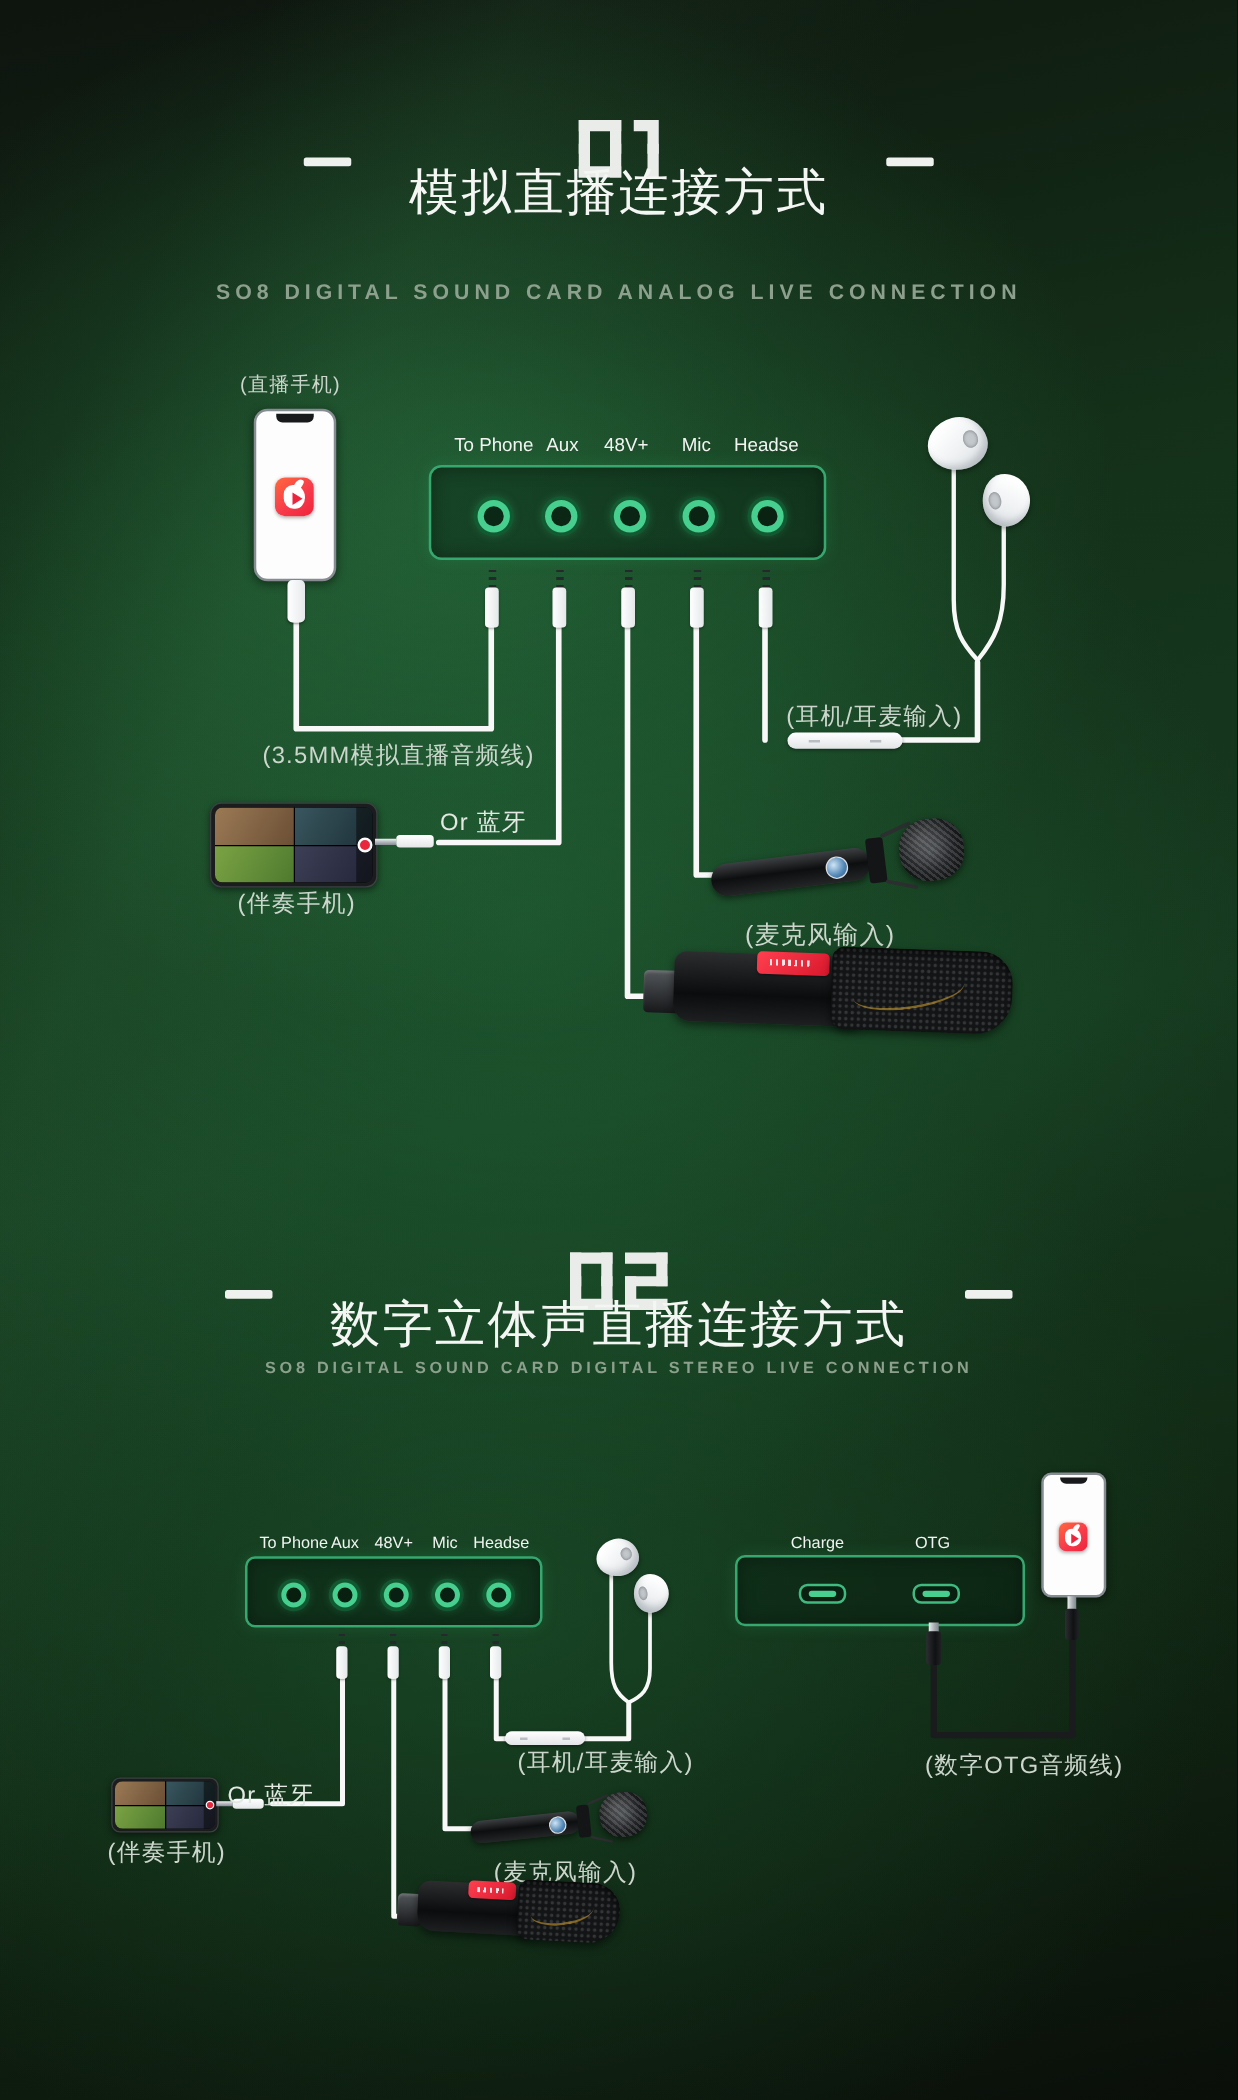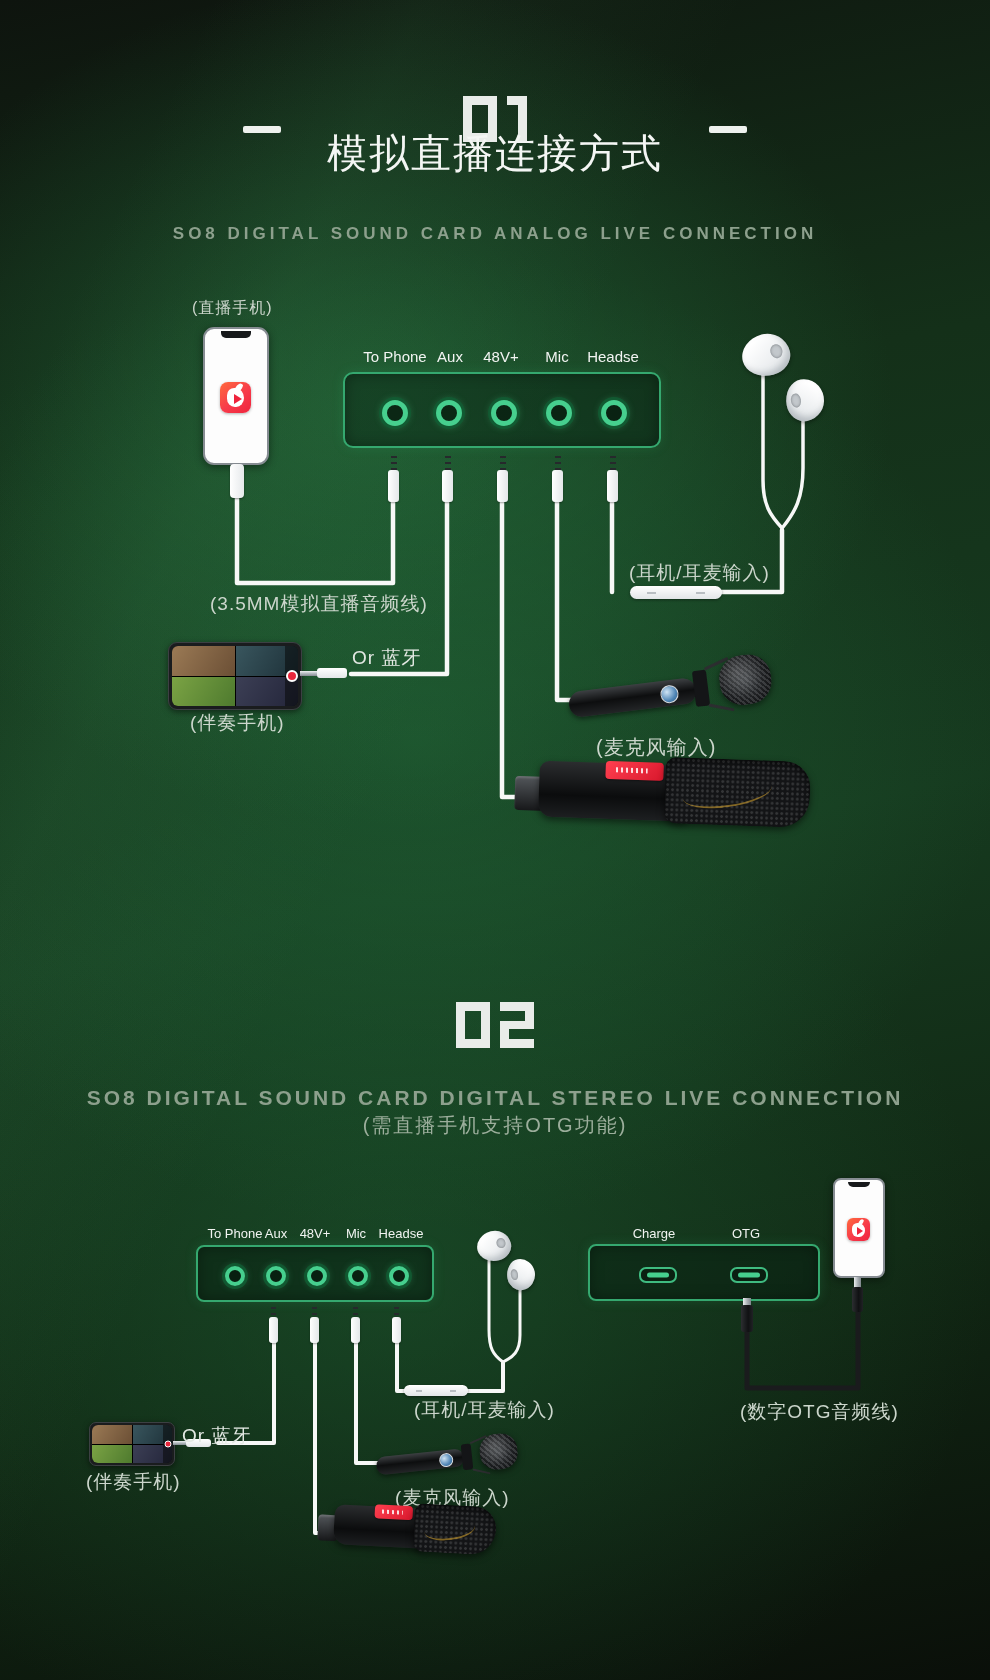--- a/index.html
+++ b/index.html
@@ -243,22 +243,26 @@
         <i class="seg rb"></i>
       </span>
       <span class="digit">
         <i class="seg t"></i>
         <i class="seg rt"></i>
         <i class="seg m"></i>
         <i class="seg lb"></i>
         <i class="seg b"></i>
       </span>
     </div>
-  <div class="abs subtitle" style="top:1086px;font-size:21px;letter-spacing:3px;">SO8 DIGITAL SOUND CARD DIGITAL STEREO LIVE CONNECTION</div>
-  <div class="abs note" style="top:1112px;">(需直播手机支持OTG功能)</div>
+  <div class="abs titlerow" style="top:1032px;">
+    <span class="dash"></span>
+    <span class="sectitle">数字立体声直播连接方式</span>
+    <span class="dash"></span>
+  </div>
+  <div class="abs subtitle" style="top:1086px;font-size:13px;letter-spacing:3px;">SO8 DIGITAL SOUND CARD DIGITAL STEREO LIVE CONNECTION</div>
 
   <span class="abs portlabel pl2" style="left:235px;top:1226px;">To Phone</span>
   <span class="abs portlabel pl2" style="left:276px;top:1226px;">Aux</span>
   <span class="abs portlabel pl2" style="left:315px;top:1226px;">48V+</span>
   <span class="abs portlabel pl2" style="left:356px;top:1226px;">Mic</span>
   <span class="abs portlabel pl2" style="left:401px;top:1226px;">Headse</span>
   <div class="abs panel" style="left:196px;top:1245px;width:234px;height:53px;border-radius:8px;">
     <span class="port" style="left:27px;top:19px;width:12px;height:12px;border-width:4px;"></span>
     <span class="port" style="left:68px;top:19px;width:12px;height:12px;border-width:4px;"></span>
     <span class="port" style="left:109px;top:19px;width:12px;height:12px;border-width:4px;"></span>

